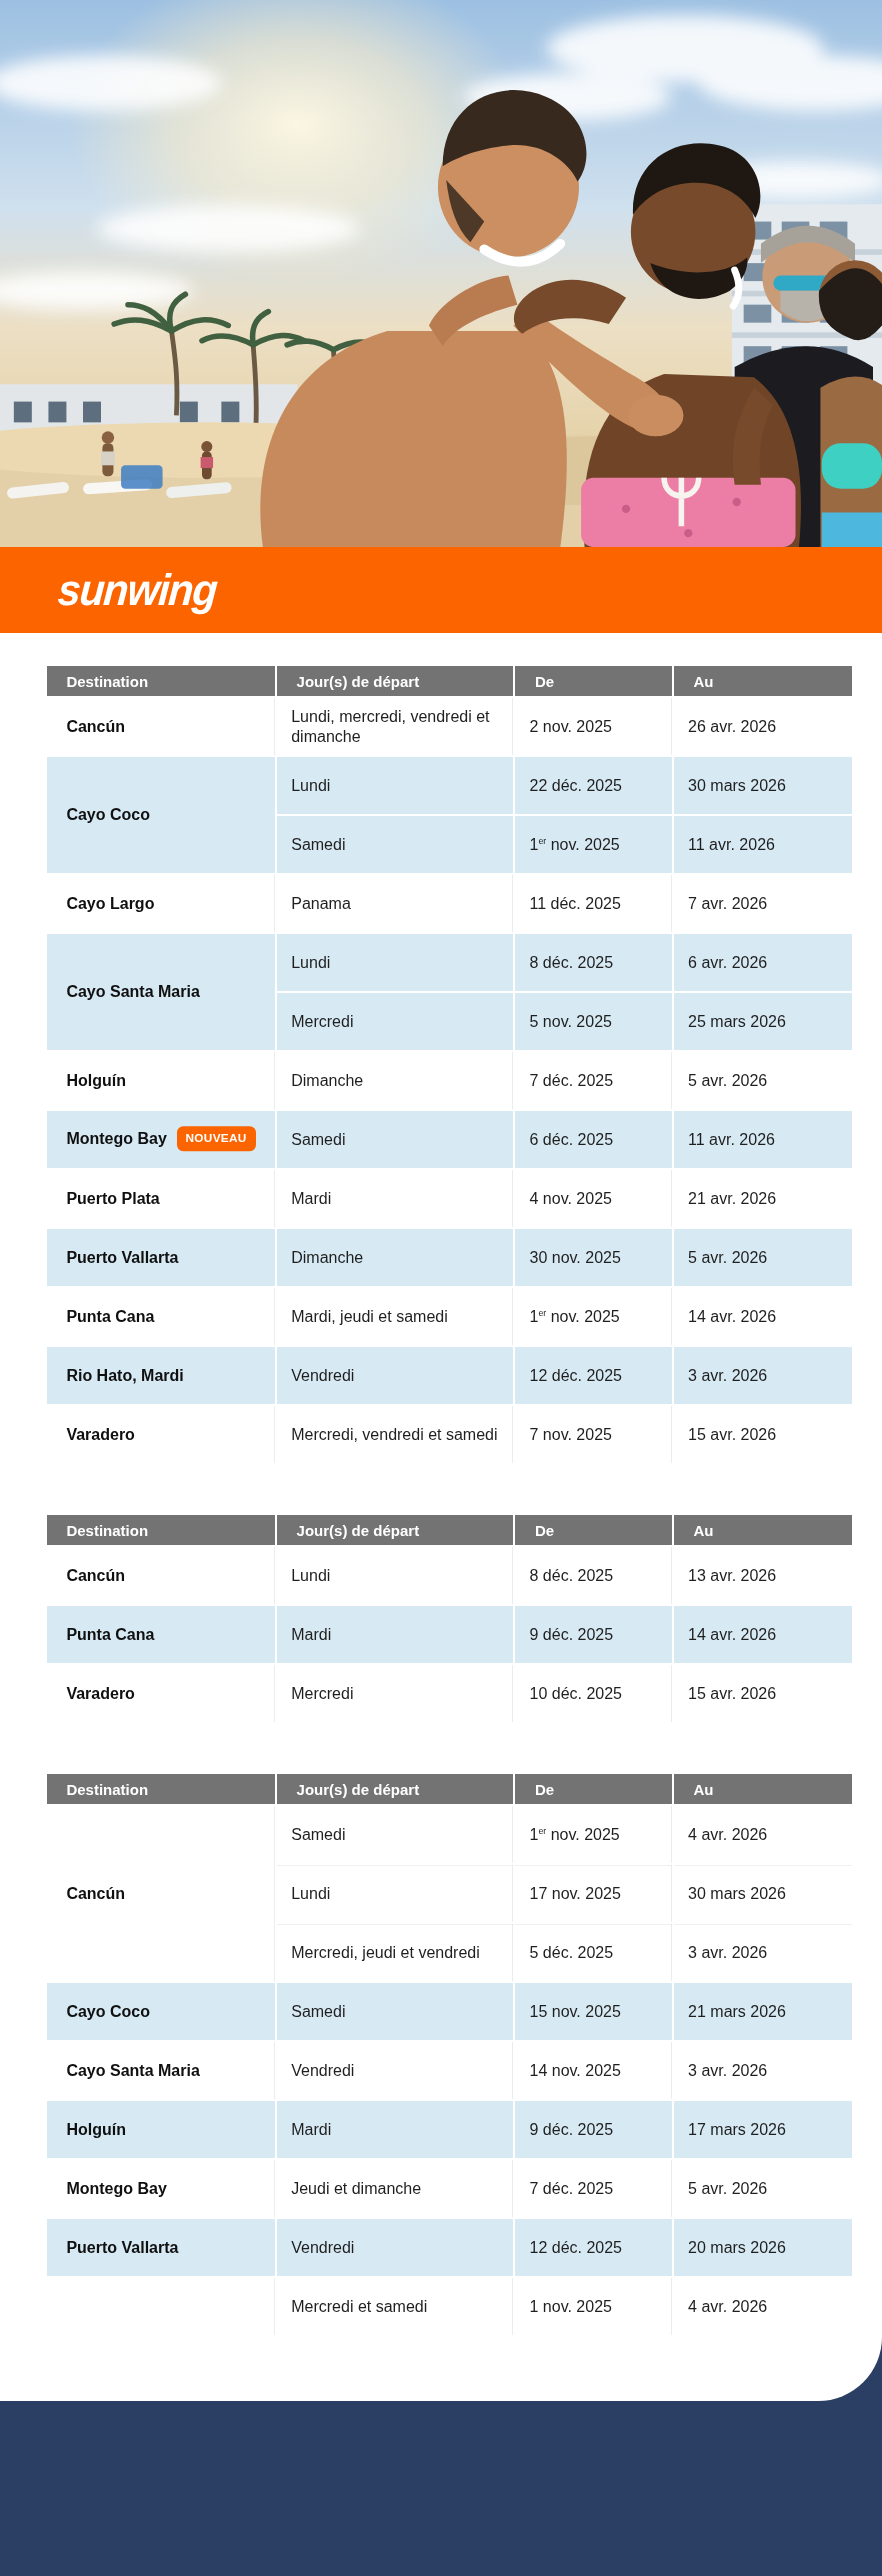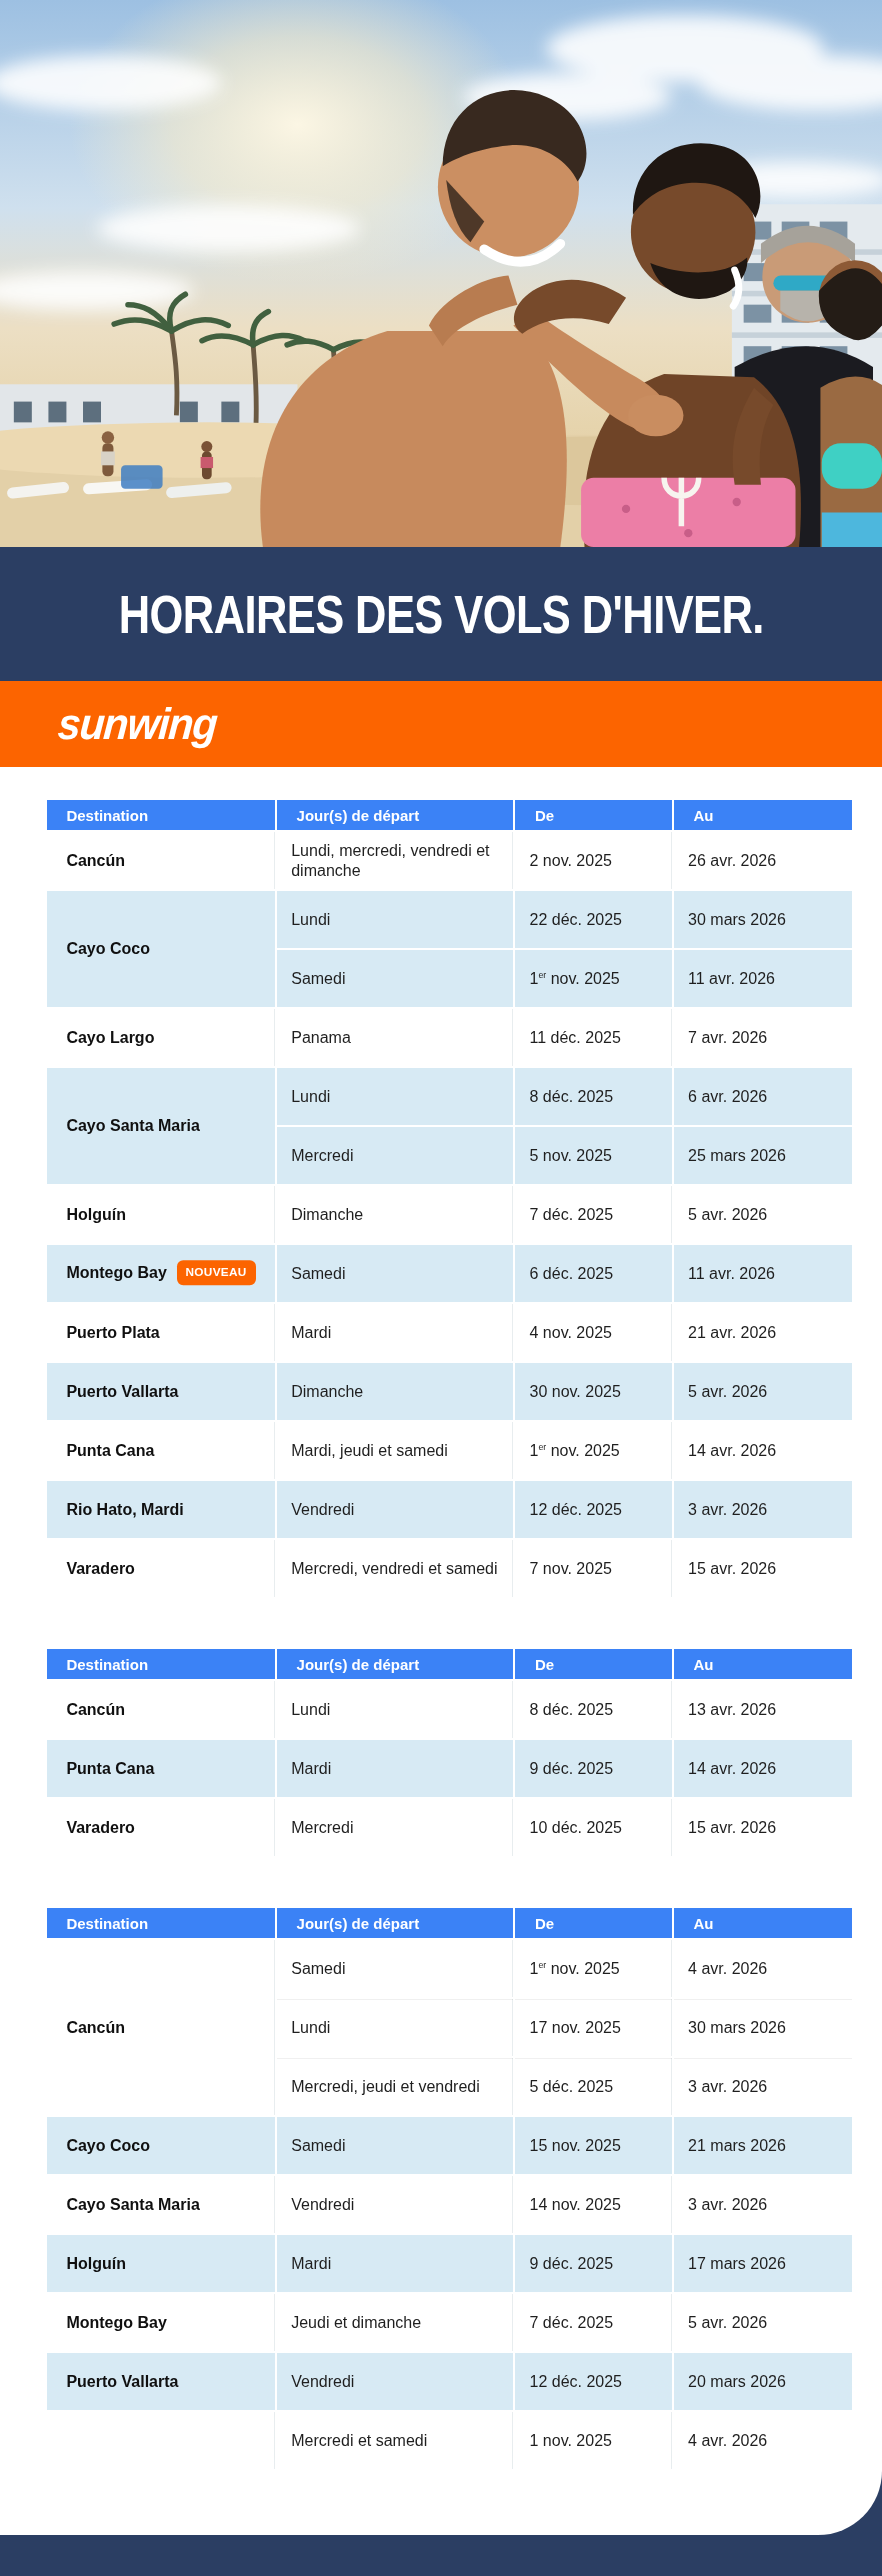--- a/index.html
+++ b/index.html
@@ -22,21 +22,21 @@
             margin-left:58px;transform:skewX(-4deg) scaleX(.94);transform-origin:left center;line-height:1;}
 
   
   .content{background:#ffffff;padding:33px 30px 64px 47px;border-bottom-right-radius:64px;}
   .section-title{color:#17345e;font-size:28px;font-weight:800;letter-spacing:-0.3px;margin:0 0 22px 0;line-height:1.05;}
   .section-title .cond{display:inline-block;transform:scaleX(.86);transform-origin:left center;white-space:nowrap;}
   .section-block + .section-block{margin-top:50px;}
 
   
   table.sched{border-collapse:separate;border-spacing:0;width:805px;table-layout:fixed;}
-  table.sched th{background:#3b82f6;color:#ffffff;font-size:15px;font-weight:700;text-align:left;
+  table.sched th{background:#737373;color:#ffffff;font-size:15px;font-weight:700;text-align:left;
                  height:30px;padding:0 0 0 19.4px;border-right:2.1px solid #fff;border-bottom:2.1px solid #fff;}
   table.sched th:last-child{border-right:none;}
   table.sched td{font-size:16px;color:#1f1f1f;height:46px;vertical-align:middle;
                  padding:5.5px 7px 5.5px 14px;border-right:2.1px solid #fff;border-bottom:2.1px solid #fff;line-height:1.25;}
   table.sched td:last-child{border-right:none;}
   table.sched td.dest{font-weight:700;color:#101010;padding-left:19.4px;}
   tr.b td{background:#d7eaf4;}
   tr.w td{background:#ffffff;box-shadow:inset -0.7px 0 0 rgba(110,135,150,.22);}
   tr.w td:last-child{box-shadow:none;}
   tr.w.cont td{box-shadow:inset 0 0.7px 0 rgba(0,0,0,.08), inset -0.7px 0 0 rgba(110,135,150,.22);}
@@ -191,23 +191,20 @@
         <rect x="148" y="640" width="16" height="48" rx="7" fill="#7e5a3c"></rect>
         <circle cx="156" cy="632" r="9" fill="#8a6242"></circle>
         <rect x="146" y="652" width="20" height="20" fill="#d8d2c6"></rect>
         <rect x="292" y="652" width="14" height="40" rx="6" fill="#6d4a30"></rect>
         <circle cx="299" cy="645" r="8" fill="#7a5236"></circle>
         <rect x="290" y="660" width="18" height="16" fill="#c95a6e"></rect>
       </g>
     </svg>
   </div>
 
-  <div class="title-band">
-    <h1 class="headline">HORAIRES DES VOLS D'HIVER.</h1>
-  </div>
 
   <div class="logo-band">
     <div class="wordmark">sunwing</div>
   </div>
 
   <div class="content">
     <div id="tables-container">
         <section class="section-block">
           <table class="sched">
             <colgroup>

